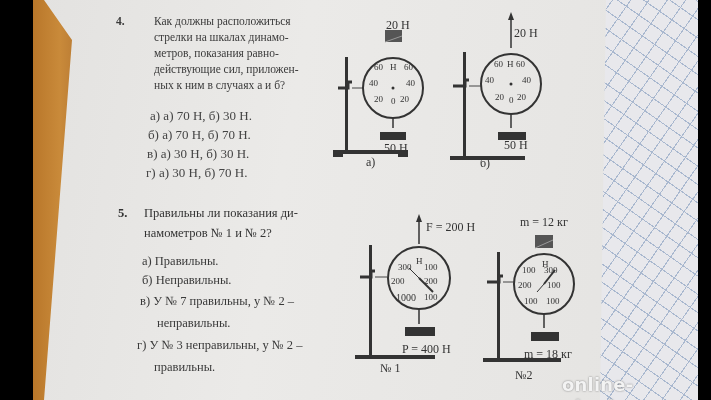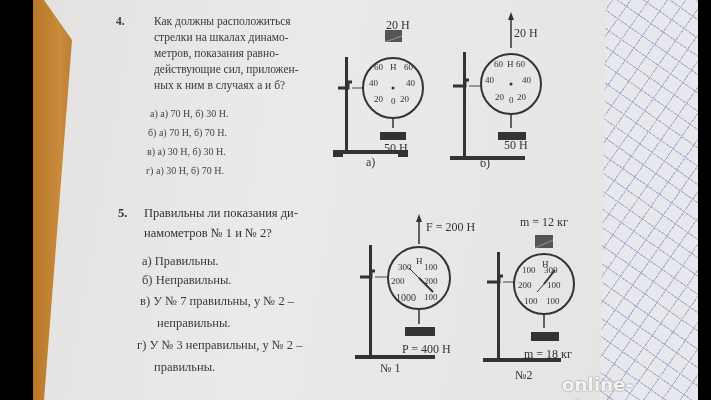--- a/index.html
+++ b/index.html
@@ -11,21 +11,21 @@
     background-color:#e8e8ec;
     background-image:
       repeating-linear-gradient(35deg, transparent 0 14px, #a9b8cf 14px 15px),
       repeating-linear-gradient(-55deg, transparent 0 14px, #a9b8cf 14px 15px); }
   .paper { position:absolute; left:0; top:0; width:711px; height:400px;
     clip-path: polygon(44px 0, 606px 0, 600px 400px, 44px 400px, 72px 40px);
     background:linear-gradient(100deg,#e2e1df,#ebeae8 40%,#e4e3e1); }
   .txt { position:absolute; color:#3a3a3a; font-size:11.5px; line-height:15.5px; white-space:nowrap; }
   .q4-num { left:116px; top:14px; font-weight:bold; }
   .q4-line { left:154px; }
-  .opt { position:absolute; font-size:10px; color:#444; white-space:nowrap; }
+  .opt { position:absolute; font-size:13px; color:#444; white-space:nowrap; }
   .q5-title { font-size:12.5px; color:#333; }
   .q5-opt { font-size:12.5px; color:#3a3a3a; }
   .watermark { position:absolute; left:562px; top:374px; color:#f3f3f3; font-family:"DejaVu Sans", sans-serif; font-weight:bold; font-size:18px; text-shadow:0 0 2px #777; letter-spacing:0.2px; }
   .label-small { position:absolute; font-size:12px; color:#333; white-space:nowrap; }
   svg { position:absolute; }
 </style>
 </head>
 <body>
 
 <div class="black-left"></div>

